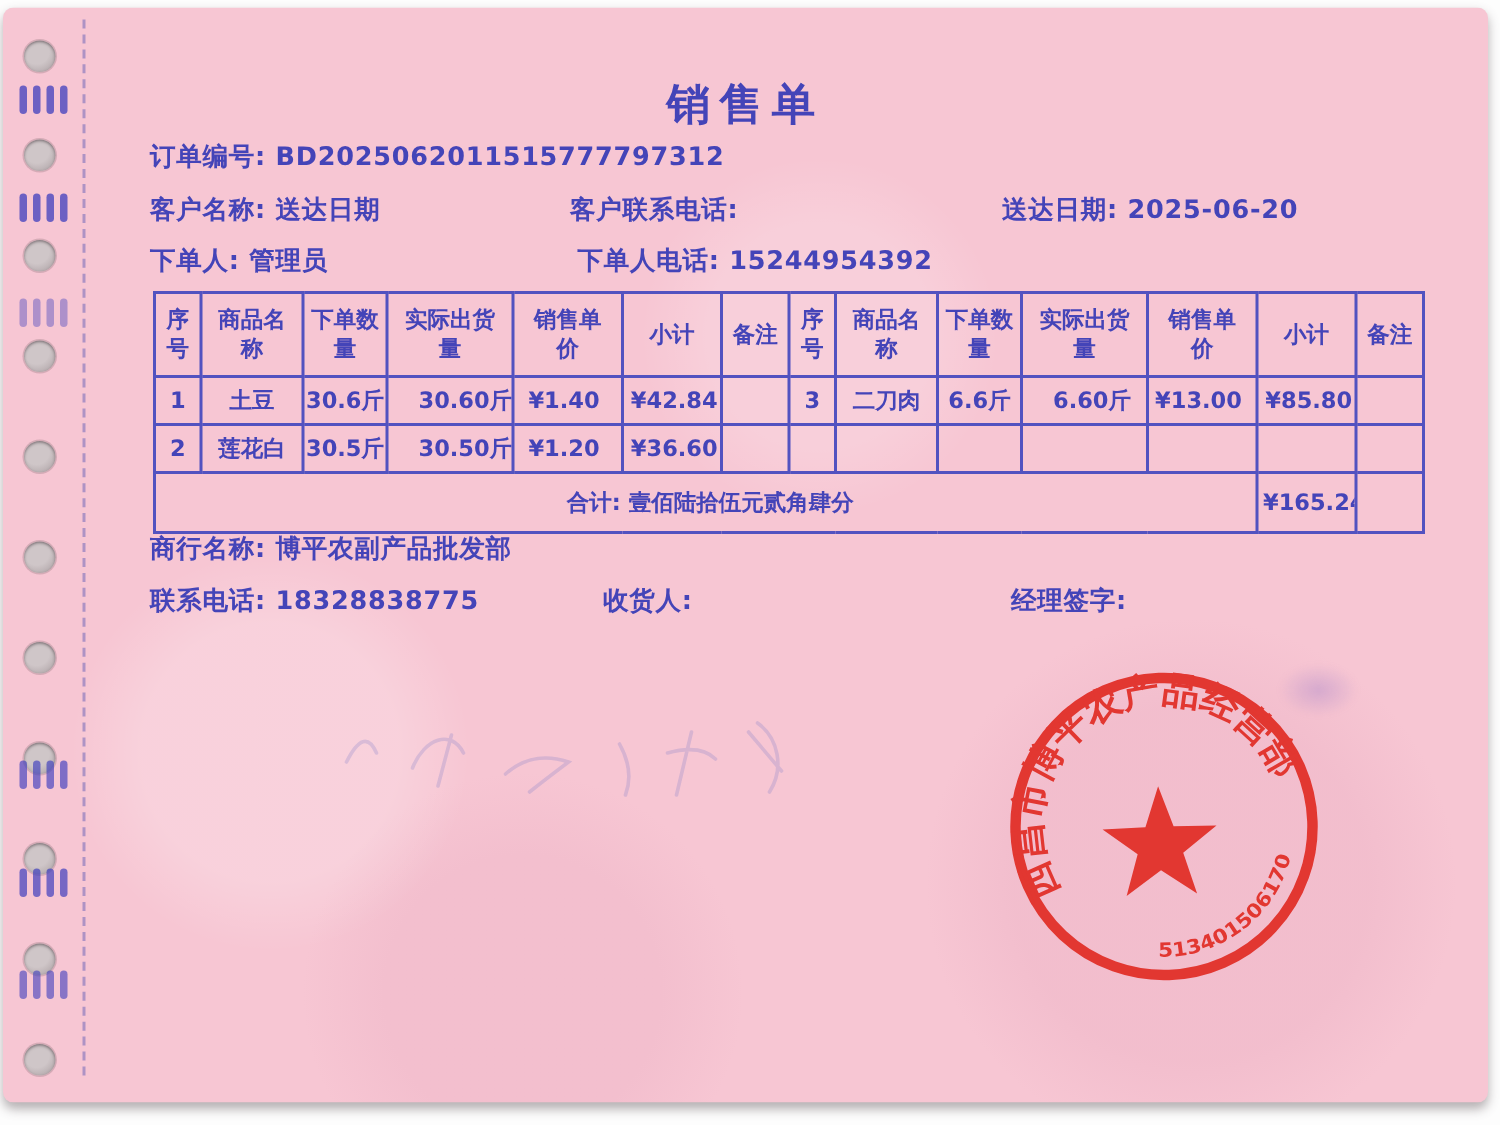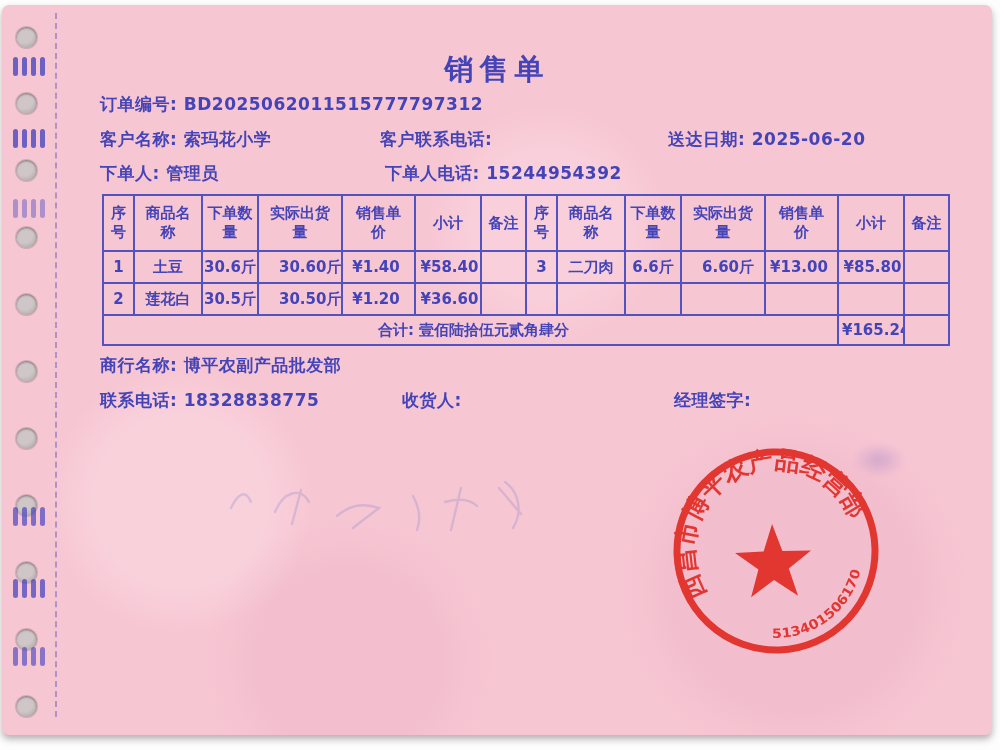--- a/index.html
+++ b/index.html
@@ -53,21 +53,21 @@
     border-collapse:collapse;table-layout:fixed;
     color:var(--ink);font-weight:bold;font-size:15px;
   }
   table.items th,table.items td{
     border:2px solid var(--line);
     text-align:center;vertical-align:middle;
     overflow:hidden;white-space:nowrap;
   }
   table.items th{white-space:pre-line;line-height:1.25;font-size:15px;height:56px;font-weight:bold;}
   table.items td{height:32px;}
-  tr.total td{height:30px;}
+  tr.total td{height:40px;}
   td.al{text-align:left;padding-left:6px;}
   td.ar{text-align:right;padding-right:5px;}
   td.ship{text-align:right;padding-right:12px;padding-left:20px;}
   td.sub{text-align:left;padding-left:3px;}
   
   .handwriting{position:absolute;left:215px;top:455px;opacity:.55;}
   .blotch{
     position:absolute;left:842px;top:432px;width:70px;height:46px;border-radius:50%;
     background:radial-gradient(closest-side, rgba(138,108,200,.30), transparent 75%);
     filter:blur(2px);
@@ -105,21 +105,21 @@
 
   <div class="title blue">销售单</div>
 
   <div class="line-abs blue" style="left:98px;top:88px">
     <span>订单编号:</span>
     <span>BD2025062011515777797312</span>
   </div>
 
   <div class="line-abs blue" style="left:98px;top:123px">
     <span>客户名称:</span>
-    <span>索玛花小学</span>
+    <span>送达日期</span>
   </div>
   <div class="line-abs blue" style="left:378px;top:123px">
     <span>客户联系电话:</span>
     <span></span>
   </div>
   <div class="line-abs blue" style="left:666px;top:123px">
     <span>送达日期:</span>
     <span>2025-06-20</span>
   </div>
 
@@ -175,21 +175,21 @@
 价</th>
       <th>小计</th>
       <th>备注</th>
     </tr>
     <tr>
       <td>1</td>
       <td>土豆</td>
       <td>30.6斤</td>
       <td class="ship">30.60斤</td>
       <td class="ar">¥1.40</td>
-      <td class="sub">¥58.40</td>
+      <td class="sub">¥42.84</td>
       <td></td>
       <td>3</td>
       <td>二刀肉</td>
       <td>6.6斤</td>
       <td class="ship">6.60斤</td>
       <td class="ar">¥13.00</td>
       <td class="sub">¥85.80</td>
       <td></td>
     </tr>
     <tr>

